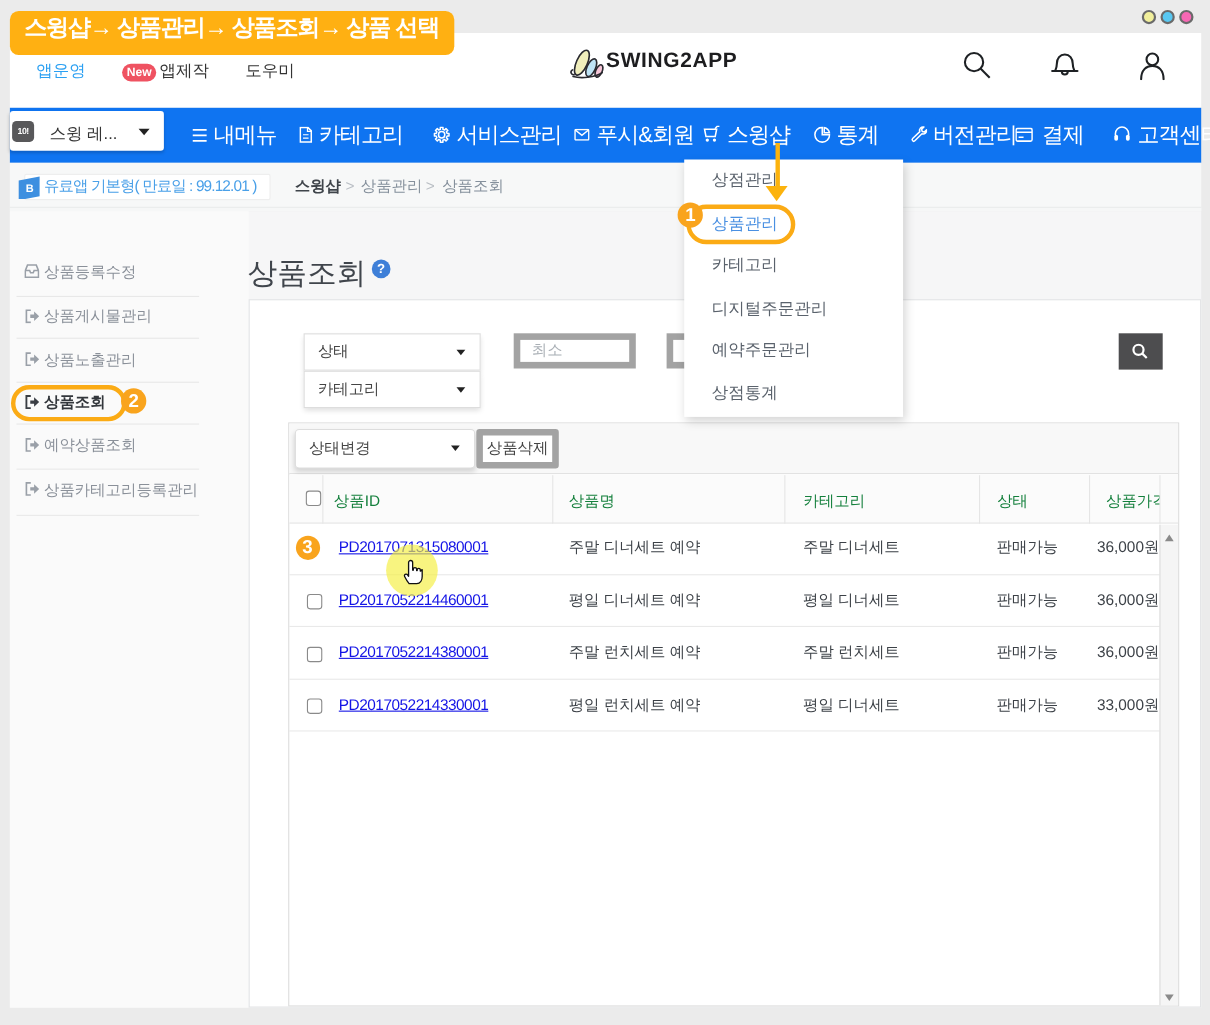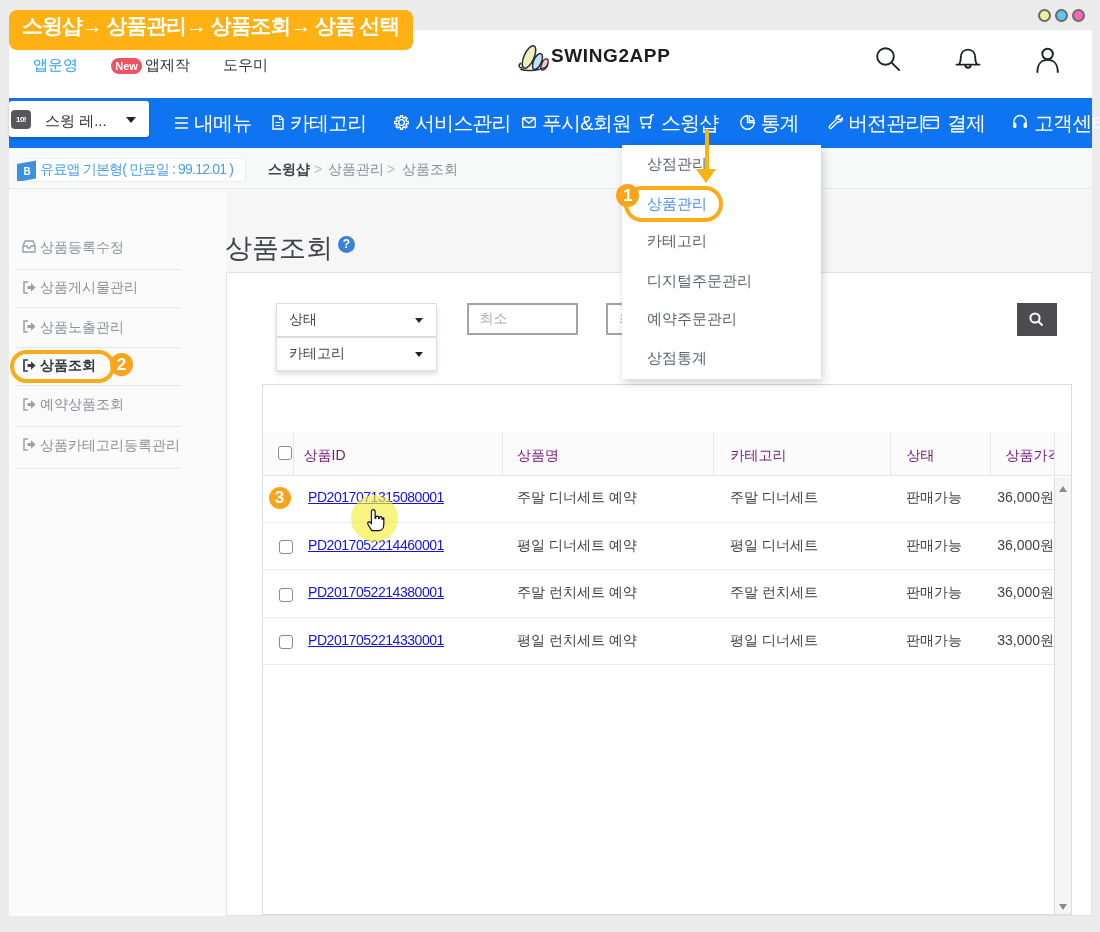--- a/index.html
+++ b/index.html
@@ -27,27 +27,27 @@
 .sideitem{position:absolute;left:31px;font-size:14px;color:#8a9099;line-height:16px;white-space:nowrap}
 .sidediv{position:absolute;left:6px;width:166px;height:1px;background:#e8e8e8}
 .sideico{position:absolute;left:13px}
 .head1{position:absolute;left:216px;top:38px;font-size:27px;font-weight:500;color:#40454c}
 .qmark{position:absolute;left:327px;top:43.5px;width:17px;height:17px;border-radius:50%;background:#3e7fd8;color:#fff;font-size:12px;font-weight:700;text-align:center;line-height:17px}
 .card{position:absolute;left:216.5px;top:80px;width:866.5px;height:643.5px;background:#fff;border:1px solid #e2e3e5}
 
 .sel{position:absolute;background:#fff;border:1px solid #ddd;box-shadow:0 3px 5px rgba(0,0,0,0.14);font-size:14px;color:#444}
 .sel .tx{position:absolute;left:12px;top:50%;transform:translateY(-50%)}
 .sel .ar{position:absolute;right:13px;top:50%;margin-top:-2.5px;width:0;height:0;border-left:4.5px solid transparent;border-right:4.5px solid transparent;border-top:5.5px solid #222}
-.inp{position:absolute;background:#fff;border:2px solid #a3a3a3;font-size:14px;color:#aab0b6}
+.inp{position:absolute;background:#fff;border:6px solid #a3a3a3;font-size:14px;color:#aab0b6}
 .inp .tx{position:absolute;left:11px;top:50%;transform:translateY(-50%)}
 .sbtn{position:absolute;background:#4d4d4f}
 
 .tblock{position:absolute;left:35px;top:111px;width:810px;height:530.5px;border:1px solid #dcdcdc;background:#fff}
 .strip{position:absolute;left:0;top:0;width:808px;height:45.5px;background:#f8f8f8;border-bottom:1px solid #e2e2e2}
-.thead{position:absolute;left:0;top:46.5px;width:808px;height:44px;background:#fbfbfb;border-bottom:1px solid #e5e5e5;color:#701a75;font-size:14px}
+.thead{position:absolute;left:0;top:46.5px;width:808px;height:44px;background:#fbfbfb;border-bottom:1px solid #e5e5e5;color:#15803d;font-size:14px}
 .colline{position:absolute;top:0;width:1px;height:44px;background:#e5e5e5}
 .hlabel{position:absolute;top:15.5px;line-height:16px}
 .trow{position:absolute;left:0;width:792px;height:47.5px;border-bottom:1px solid #e9e9e9;font-size:14px;color:#3c4147}
 .cell{position:absolute;top:14px;line-height:16px;white-space:nowrap}
 .cbx{position:absolute;width:14px;height:14px;border:1.5px solid #8a8a8a;border-radius:3px;background:#fff}
 .scroll{position:absolute;right:0;top:91.5px;width:17px;height:437px;background:#f5f5f5;border-left:1px solid #dcdcdc}
 a.pdlink{color:#1414e6;text-decoration:underline;letter-spacing:-0.45px}
 
 .menu{position:absolute;left:622px;top:145.3px;width:198.5px;height:233.6px;background:#fff;box-shadow:2px 4px 9px rgba(0,0,0,0.18)}
 .mitem{position:absolute;left:25px;font-size:15px;color:#5a626c;line-height:16px;white-space:nowrap}
@@ -219,20 +219,29 @@
     <div class="inp" style="left:379.5px;top:30px;width:112px;height:32px">
         <span class="tx">최대</span>
       </div>
     <div class="sbtn" style="left:790.5px;top:30px;width:39.5px;height:32.5px">
       <svg style="position:absolute;left:12px;top:9px" width="15" height="15" viewBox="0 0 15 15" fill="none" stroke="#fff" stroke-width="2">
           <circle cx="6" cy="6" r="4.6"></circle>
           <line x1="9.5" y1="9.5" x2="13.5" y2="13.5"></line>
         </svg>
     </div>
     <div class="tblock">
+      <div class="strip">
+        <div class="sel" style="left:5.5px;top:5px;width:163.5px;height:35.5px;border-radius:4px">
+            <span class="tx">상태변경</span>
+            <span class="ar"></span>
+          </div>
+        <div class="inp" style="left:170.5px;top:5px;width:75px;height:35.5px;color:#444;border-radius:3px">
+            <span class="tx" style="left:50%;transform:translate(-50%,-50%);white-space:nowrap">상품삭제</span>
+          </div>
+      </div>
       <div class="thead">
         <div class="cbx" style="left:15.5px;top:14.5px"></div>
         <div class="colline" style="left:30px"></div>
         <div class="colline" style="left:239px"></div>
         <div class="colline" style="left:450px"></div>
         <div class="colline" style="left:627px"></div>
         <div class="colline" style="left:727px"></div>
         <div class="colline" style="left:791px"></div>
         <div class="hlabel" style="left:41px">상품ID</div>
         <div class="hlabel" style="left:254.5px">상품명</div>

